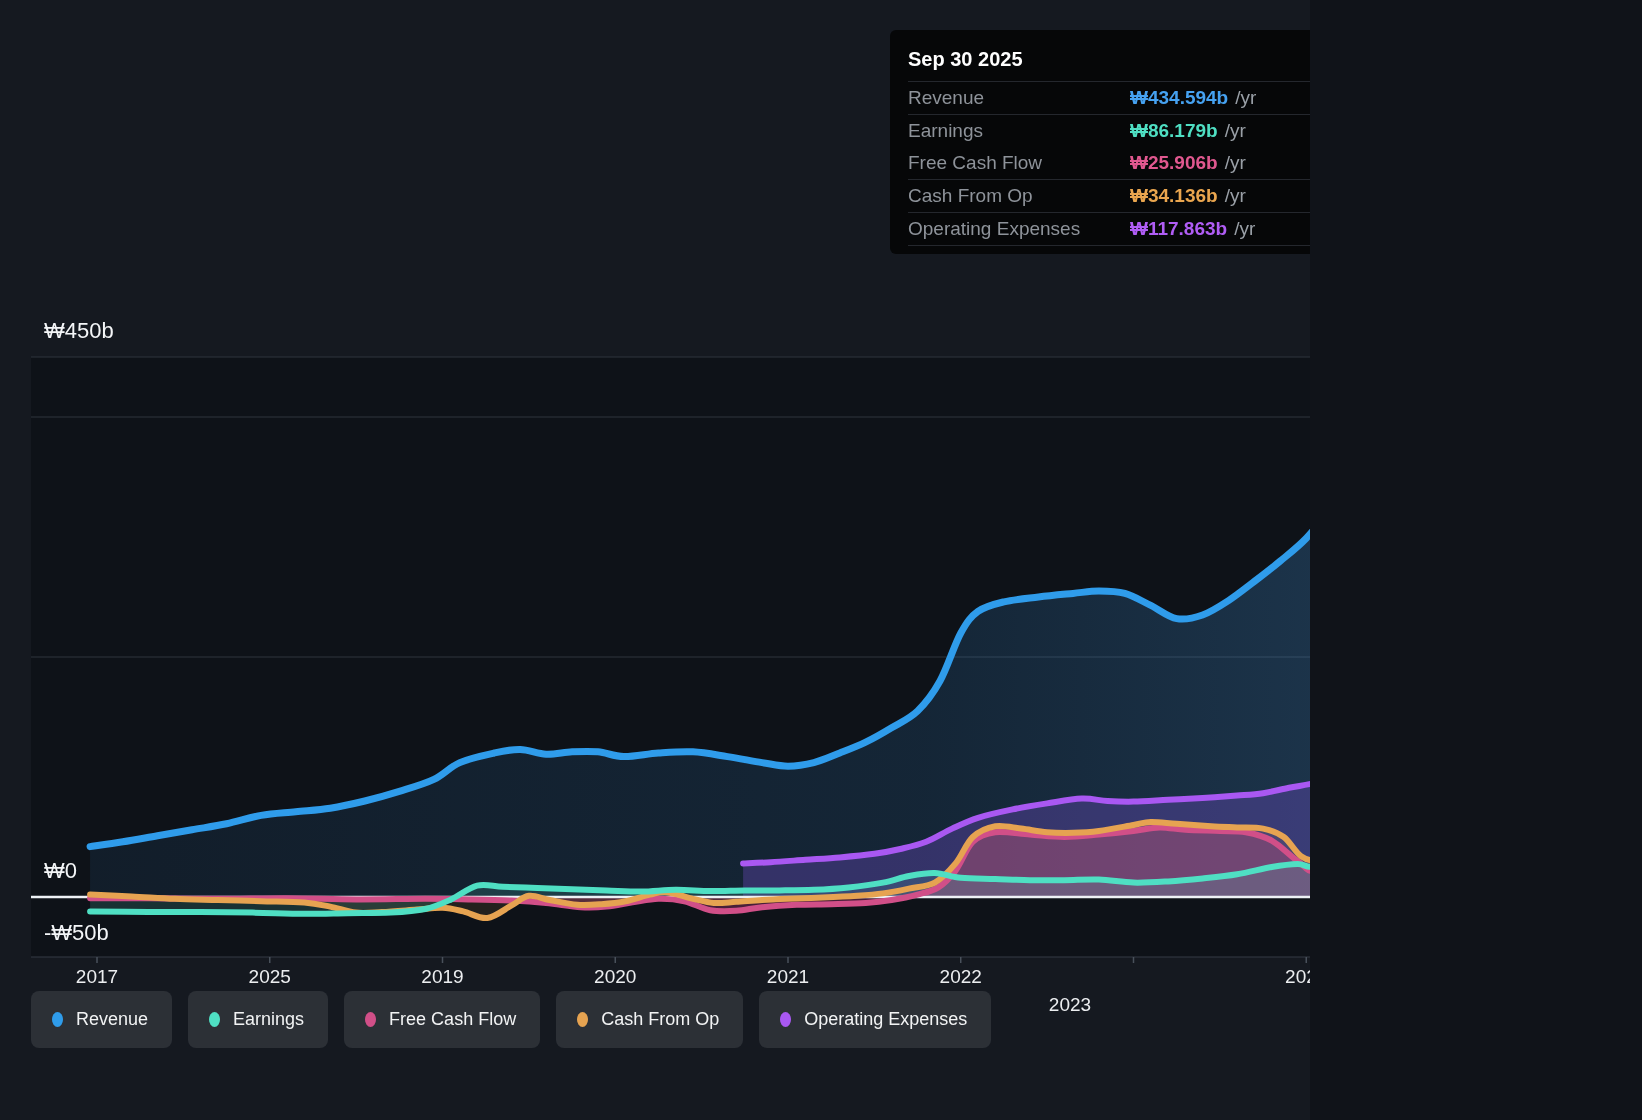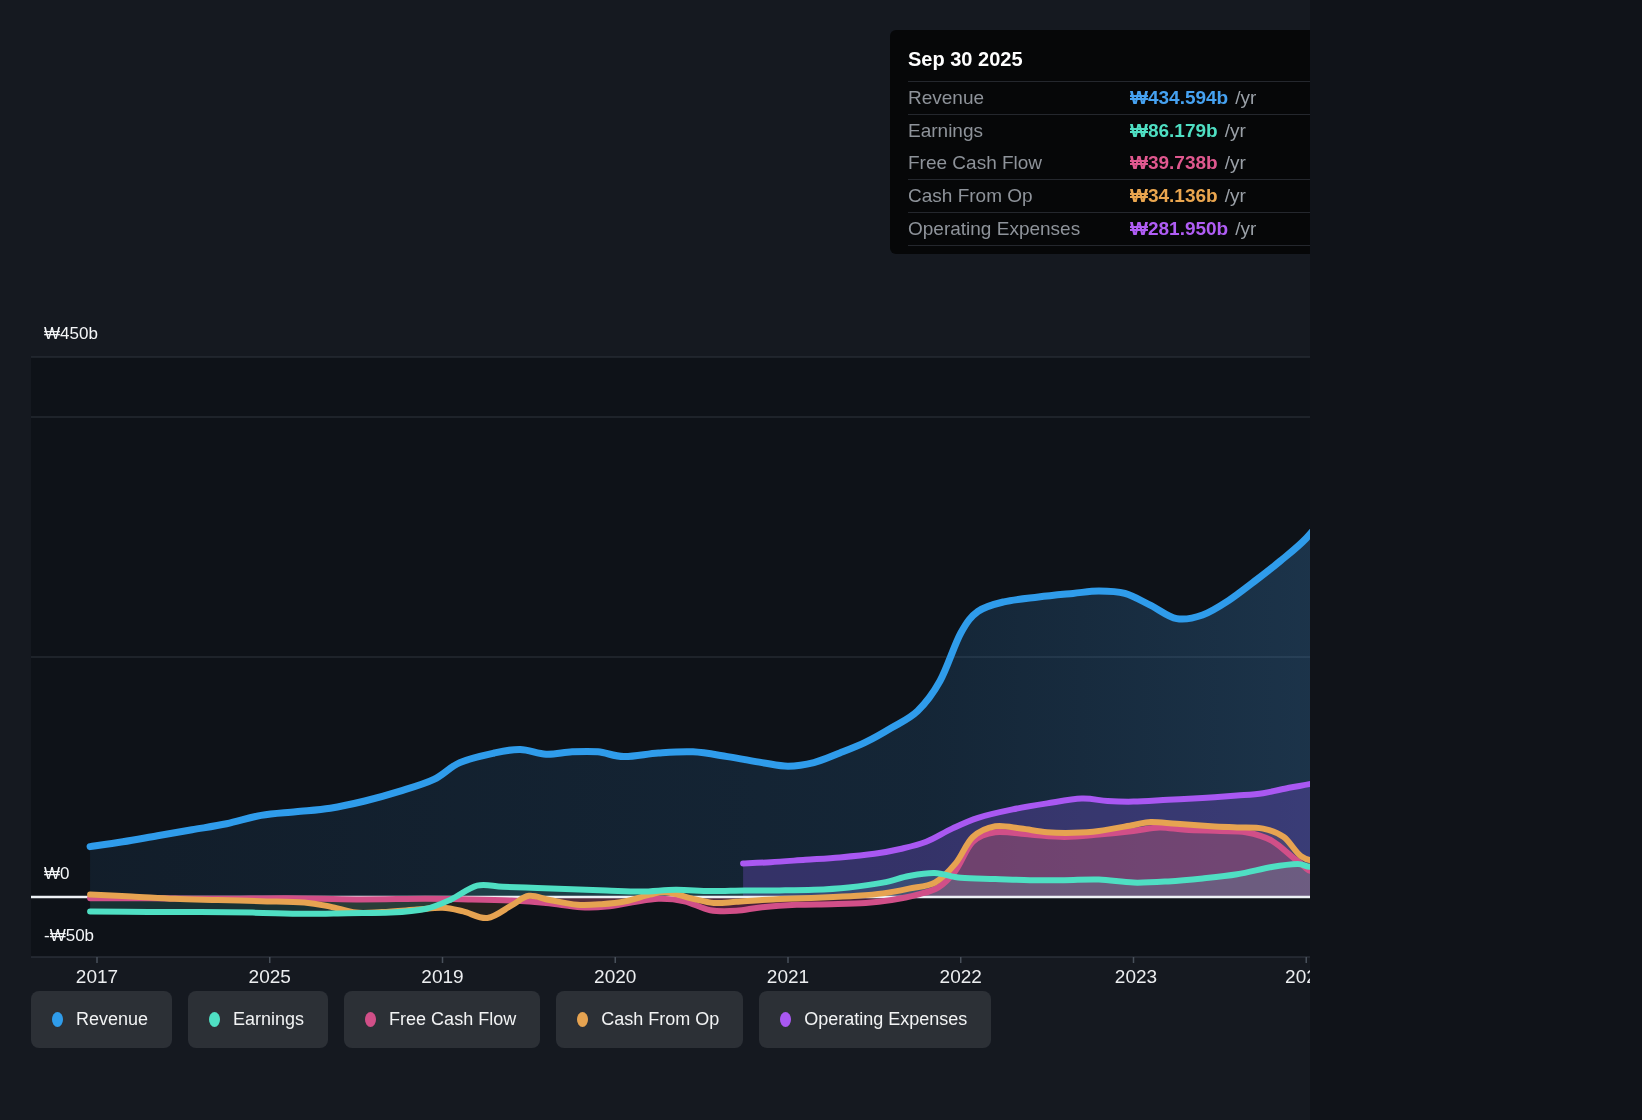--- a/index.html
+++ b/index.html
@@ -11,21 +11,21 @@
   .tooltip .title{color:#ffffff;font-size:20px;font-weight:700;padding:4px 0 10px 0;
                   border-bottom:1px solid #24272d;}
   .trow{display:flex;align-items:center;height:32px;border-bottom:1px solid #24272d;font-size:19px;}
   .trow.noline{border-bottom:none;}
   .trow .lbl{width:222px;color:#8e939a;flex:none;}
   .trow .val{font-weight:700;}
   .trow .yr{color:#9aa0a7;font-weight:400;margin-left:7px;}
   .trow .pct{color:#ffffff;font-weight:700;}
   .trow .ptxt{color:#9aa0a7;font-weight:700;margin-left:7px;}
   
-  .ylab{position:absolute;left:44px;color:#f4f6f8;font-size:17px;z-index:3;}
+  .ylab{position:absolute;left:44px;color:#f4f6f8;font-size:22px;z-index:3;}
   .xlabel{position:absolute;top:966px;width:90px;text-align:center;color:#eceef0;font-size:19px;z-index:3;}
   
   .legend{position:absolute;left:31px;top:991px;display:flex;gap:16px;z-index:4;}
   .pill{display:flex;align-items:center;height:57px;background:#2c3036;border-radius:8px;
         padding:0 24px 0 21px;cursor:pointer;}
   .dot{width:11px;height:15px;border-radius:50%;margin-right:13px;flex:none;}
   .pill span.plabel{color:#f2f3f4;font-size:18px;white-space:nowrap;}
   svg{position:absolute;left:0;top:0;}
 </style>
 </head>
@@ -40,31 +40,31 @@
       <span class="val" style="color: rgb(70, 162, 241);">₩434.594b</span>
       <span class="yr">/yr</span>
     </div>
     <div class="trow noline">
       <span class="lbl">Earnings</span>
       <span class="val" style="color: rgb(79, 223, 195);">₩86.179b</span>
       <span class="yr">/yr</span>
     </div>
     <div class="trow">
       <span class="lbl">Free Cash Flow</span>
-      <span class="val" style="color: rgb(224, 88, 143);">₩39.738b</span>
+      <span class="val" style="color: rgb(224, 88, 143);">₩25.906b</span>
       <span class="yr">/yr</span>
     </div>
     <div class="trow">
       <span class="lbl">Cash From Op</span>
       <span class="val" style="color: rgb(234, 166, 79);">₩34.136b</span>
       <span class="yr">/yr</span>
     </div>
     <div class="trow">
       <span class="lbl">Operating Expenses</span>
-      <span class="val" style="color: rgb(176, 93, 245);">₩281.950b</span>
+      <span class="val" style="color: rgb(176, 93, 245);">₩117.863b</span>
       <span class="yr">/yr</span>
     </div>
   </div>
 
   <div>
     <svg id="plot" width="1642" height="1120" viewBox="0 0 1642 1120">
         <defs>
           <linearGradient id="gRev" gradientUnits="userSpaceOnUse" x1="90" y1="0" x2="1609" y2="0">
             <stop offset="0" stop-color="rgba(52,130,200,0.10)"></stop>
             <stop offset="0.55" stop-color="rgba(52,135,205,0.17)"></stop>
@@ -110,21 +110,21 @@
   <div class="ylab" style="bottom:236px;">₩0</div>
   <div class="ylab" style="bottom:174px;">-₩50b</div>
 
   <div id="xlabels">
       <div class="xlabel" style="left: 52px;">2017</div>
       <div class="xlabel" style="left: 224.75px;">2025</div>
       <div class="xlabel" style="left: 397.5px;">2019</div>
       <div class="xlabel" style="left: 570.25px;">2020</div>
       <div class="xlabel" style="left: 743px;">2021</div>
       <div class="xlabel" style="left: 915.75px;">2022</div>
-      <div class="xlabel" style="left: 1091px;">2023</div>
+      <div class="xlabel" style="left: 1025px; margin-top: 28px;">2023</div>
       <div class="xlabel" style="left: 1261.25px;">2021</div>
       <div class="xlabel" style="left: 1434px;">2025</div>
     </div>
 
   <div class="legend">
     <div class="pill">
       <span class="dot" style="background-color: rgb(47, 156, 235);"></span>
       <span class="plabel">Revenue</span>
     </div>
     <div class="pill">

